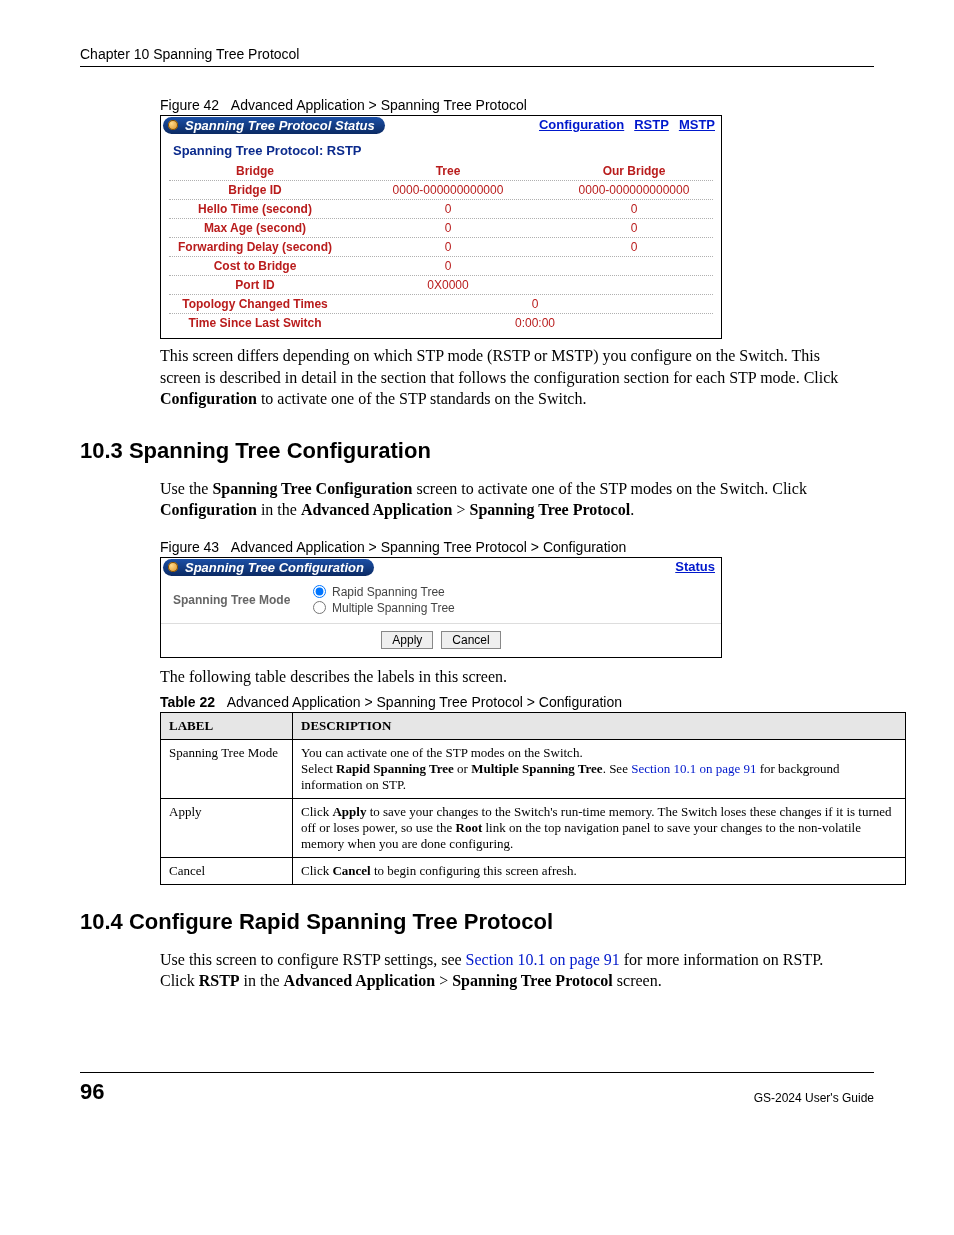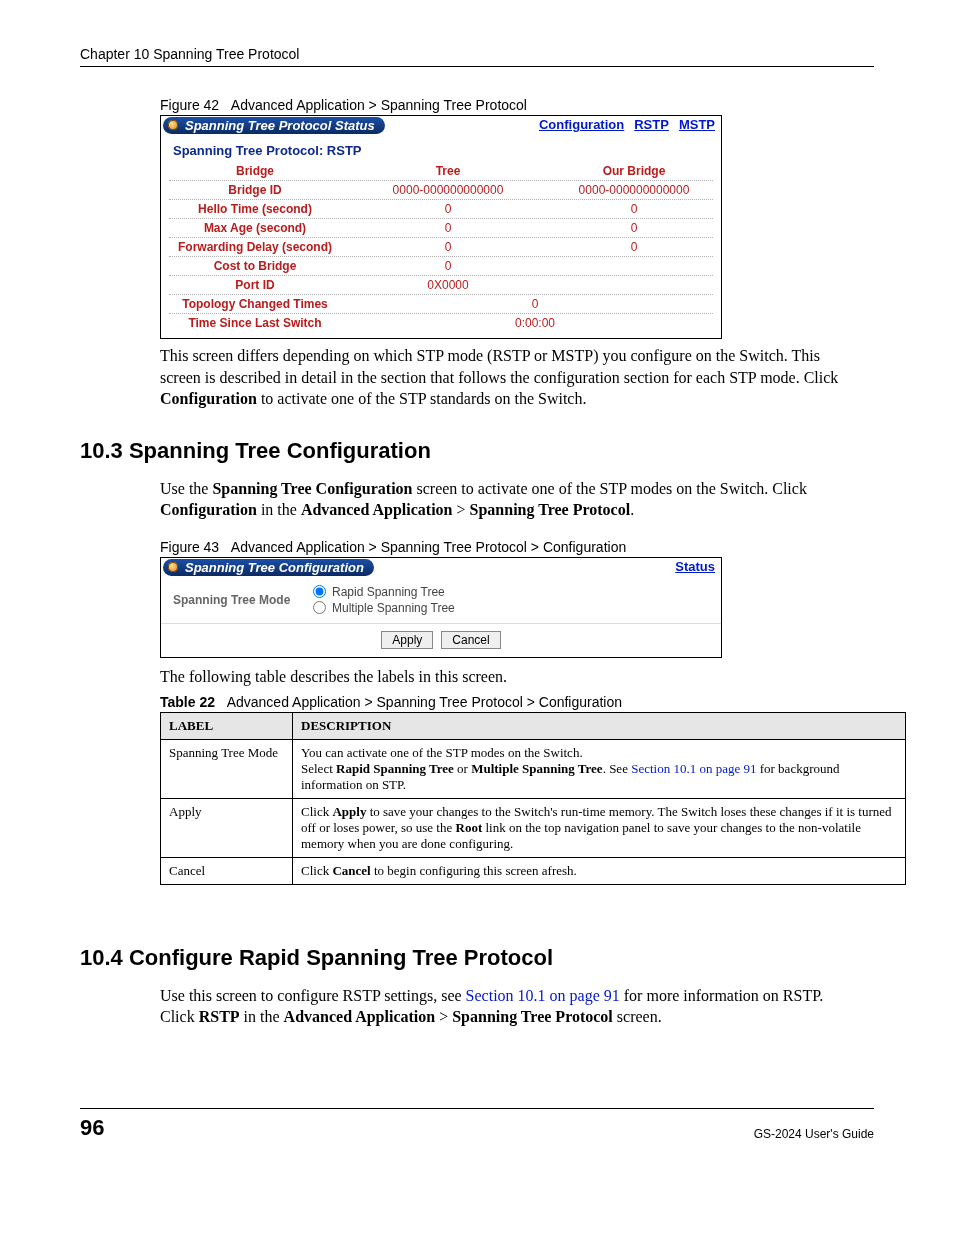--- a/index.html
+++ b/index.html
@@ -180,21 +180,21 @@
   </tr>
   <tr>
     <td>Cancel</td>
     <td>
       <span>Click </span><b>Cancel</b><span> to begin configuring this screen afresh.</span>
     </td>
   </tr>
 </tbody>
   </table>
 
-<h2 class="sec" style="margin-top:60px;">10.4  Configure Rapid Spanning Tree Protocol</h2>
+<h2 class="sec" style="margin-top:24px;">10.4  Configure Rapid Spanning Tree Protocol</h2>
 
 <div class="bodytext">
   <span>Use this screen to configure RSTP settings, see </span><span class="linkblue">Section 10.1 on page 91</span><span> for more information on RSTP. Click </span><b>RSTP</b><span> in the </span><b>Advanced Application</b><span> &gt; </span><b>Spanning Tree Protocol</b><span> screen.</span>
 </div>
 
 <div class="footer">
   <span class="pg">96</span>
   <span class="guide">GS-2024 User's Guide</span>
 </div>
 

